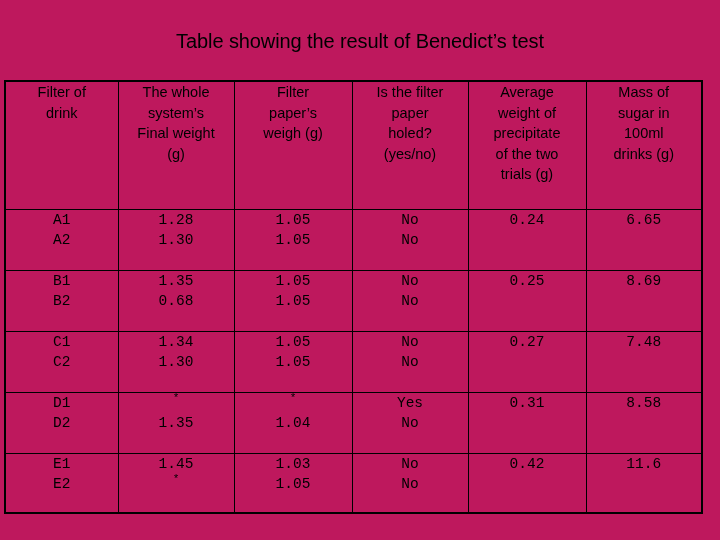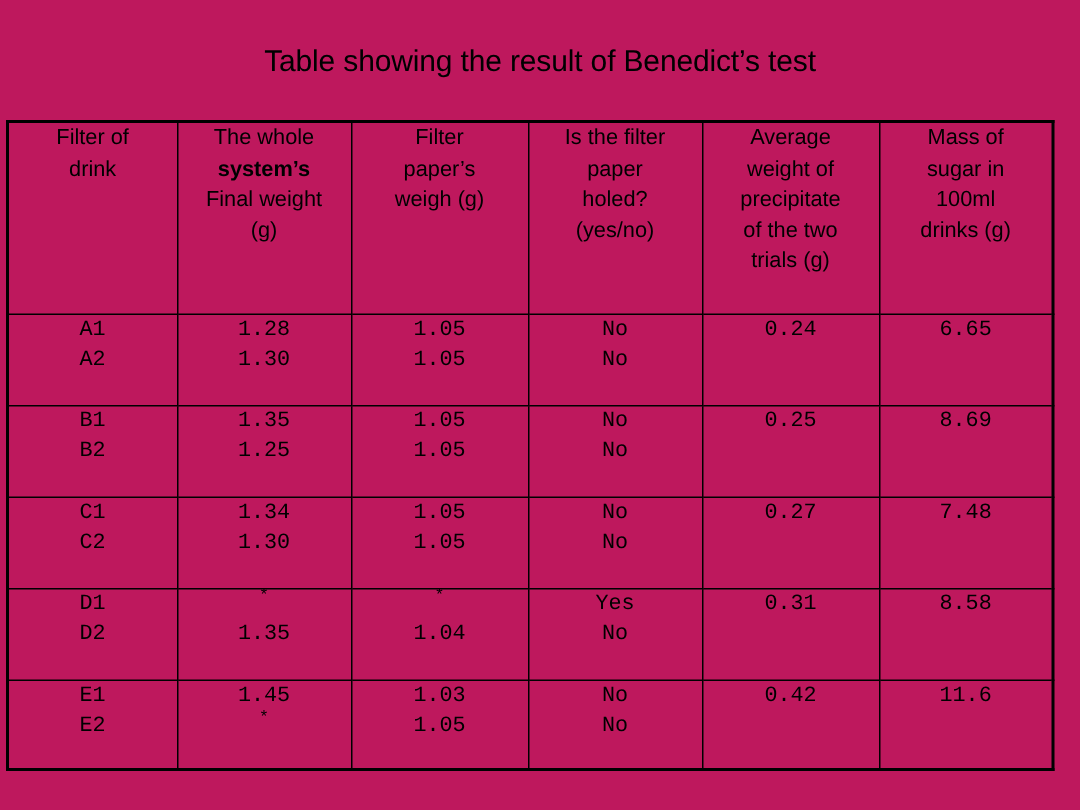--- a/index.html
+++ b/index.html
@@ -132,21 +132,21 @@
         <tr>
           <th>
               <span class="hdr-text">
                 <span class="ln" style="display: block;">Filter of</span>
                 <span class="ln" style="display: block;">drink</span>
               </span>
             </th>
           <th>
               <span class="hdr-text">
                 <span class="ln" style="display: block;">The whole</span>
-                <span class="ln" style="display: block; font-weight: bold;">system’s</span>
+                <span class="ln" style="display: block;">system’s</span>
                 <span class="ln" style="display: block;">Final weight</span>
                 <span class="ln" style="display: block;">(g)</span>
               </span>
             </th>
           <th>
               <span class="hdr-text">
                 <span class="ln" style="display: block;">Filter</span>
                 <span class="ln" style="display: block;">paper’s</span>
                 <span class="ln" style="display: block;">weigh (g)</span>
               </span>
@@ -218,21 +218,21 @@
           <tr>
             <td>
               <span class="cell-lines">
                 <span class="ln">B1</span>
                 <span class="ln">B2</span>
               </span>
             </td>
             <td>
               <span class="cell-lines">
                 <span class="ln">1.35</span>
-                <span class="ln">1.25</span>
+                <span class="ln">0.68</span>
               </span>
             </td>
             <td>
               <span class="cell-lines">
                 <span class="ln">1.05</span>
                 <span class="ln">1.05</span>
               </span>
             </td>
             <td>
               <span class="cell-lines">

